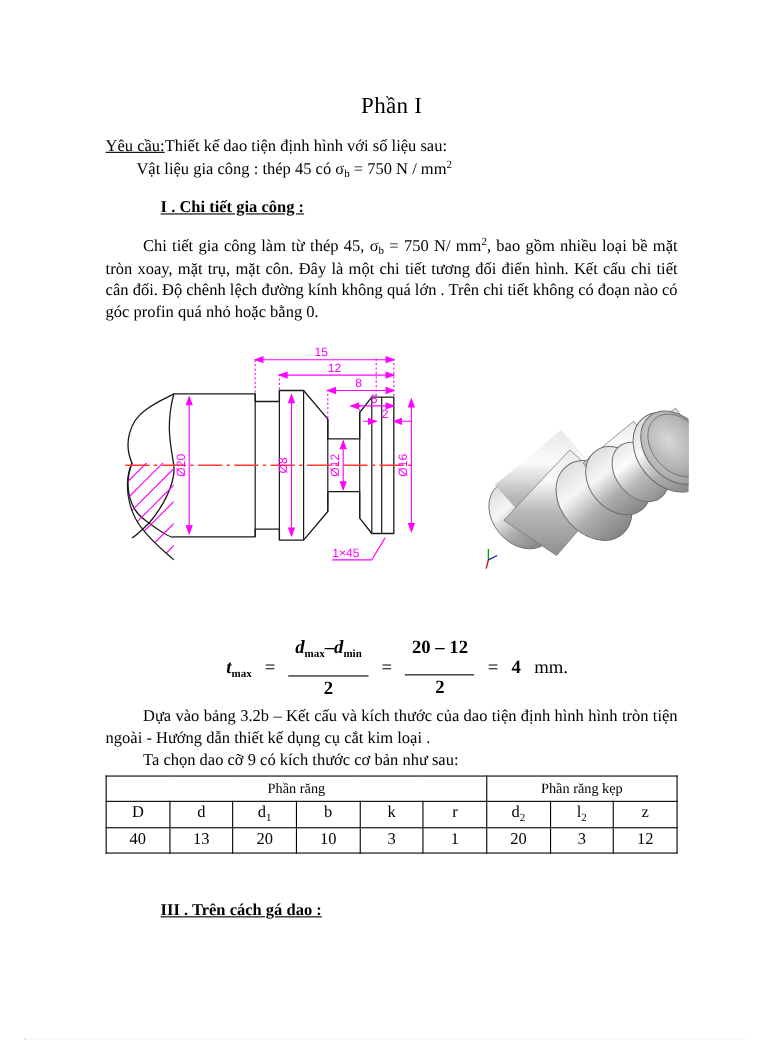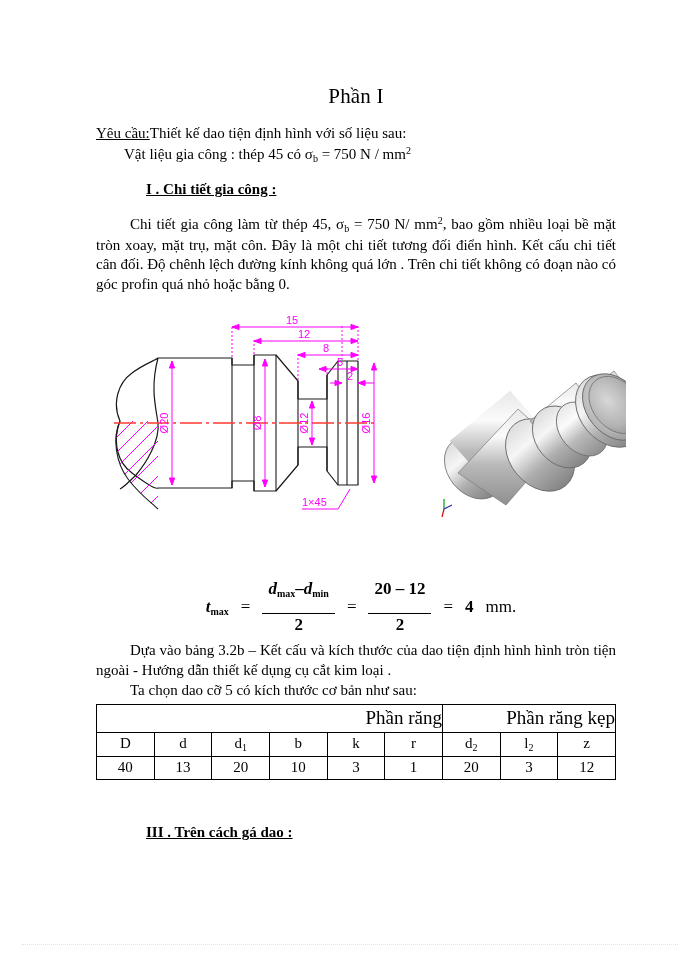--- a/index.html
+++ b/index.html
@@ -97,21 +97,21 @@
     font-size: 15px;
     table-layout: fixed;
   }
   table.specs th, table.specs td {
     border: 1px solid #000;
     text-align: center;
     padding: 2px 0 3px 0;
     font-weight: normal;
     height: 23px;
   }
-  table.specs .grp { font-size: 19px; text-align: right; }
+  table.specs .grp { font-size: 13px; }
 
   .footer-rule {
     position: absolute;
     left: 22px;
     bottom: 15px;
     width: 656px;
     height: 1px;
     border-top: 1px dotted #f3d7ef;
   }
 </style>
@@ -354,21 +354,21 @@
       </span>
       <span>=</span>
       <span style="font-weight:bold">4</span>
       <span>mm.</span>
     </div>
 
     <div class="spacer-6"></div>
 
     <p class="para"><span class="indent"></span><span>Dựa vào bảng 3.2b – Kết cấu và kích thước của dao tiện định hình hình tròn tiện ngoài - Hướng dẫn thiết kế dụng cụ cắt kim loại .</span></p>
 
-    <p class="para"><span class="indent"></span><span>Ta chọn dao cỡ 5 có kích thước cơ bản như sau:</span></p>
+    <p class="para"><span class="indent"></span><span>Ta chọn dao cỡ 9 có kích thước cơ bản như sau:</span></p>
 
     <div class="spacer-4"></div>
 
     <table class="specs">
       <thead>
         <tr>
           <th class="grp" colspan="6">Phần răng</th>
           <th class="grp" colspan="3">Phần răng kẹp</th>
         </tr>
         <tr>

